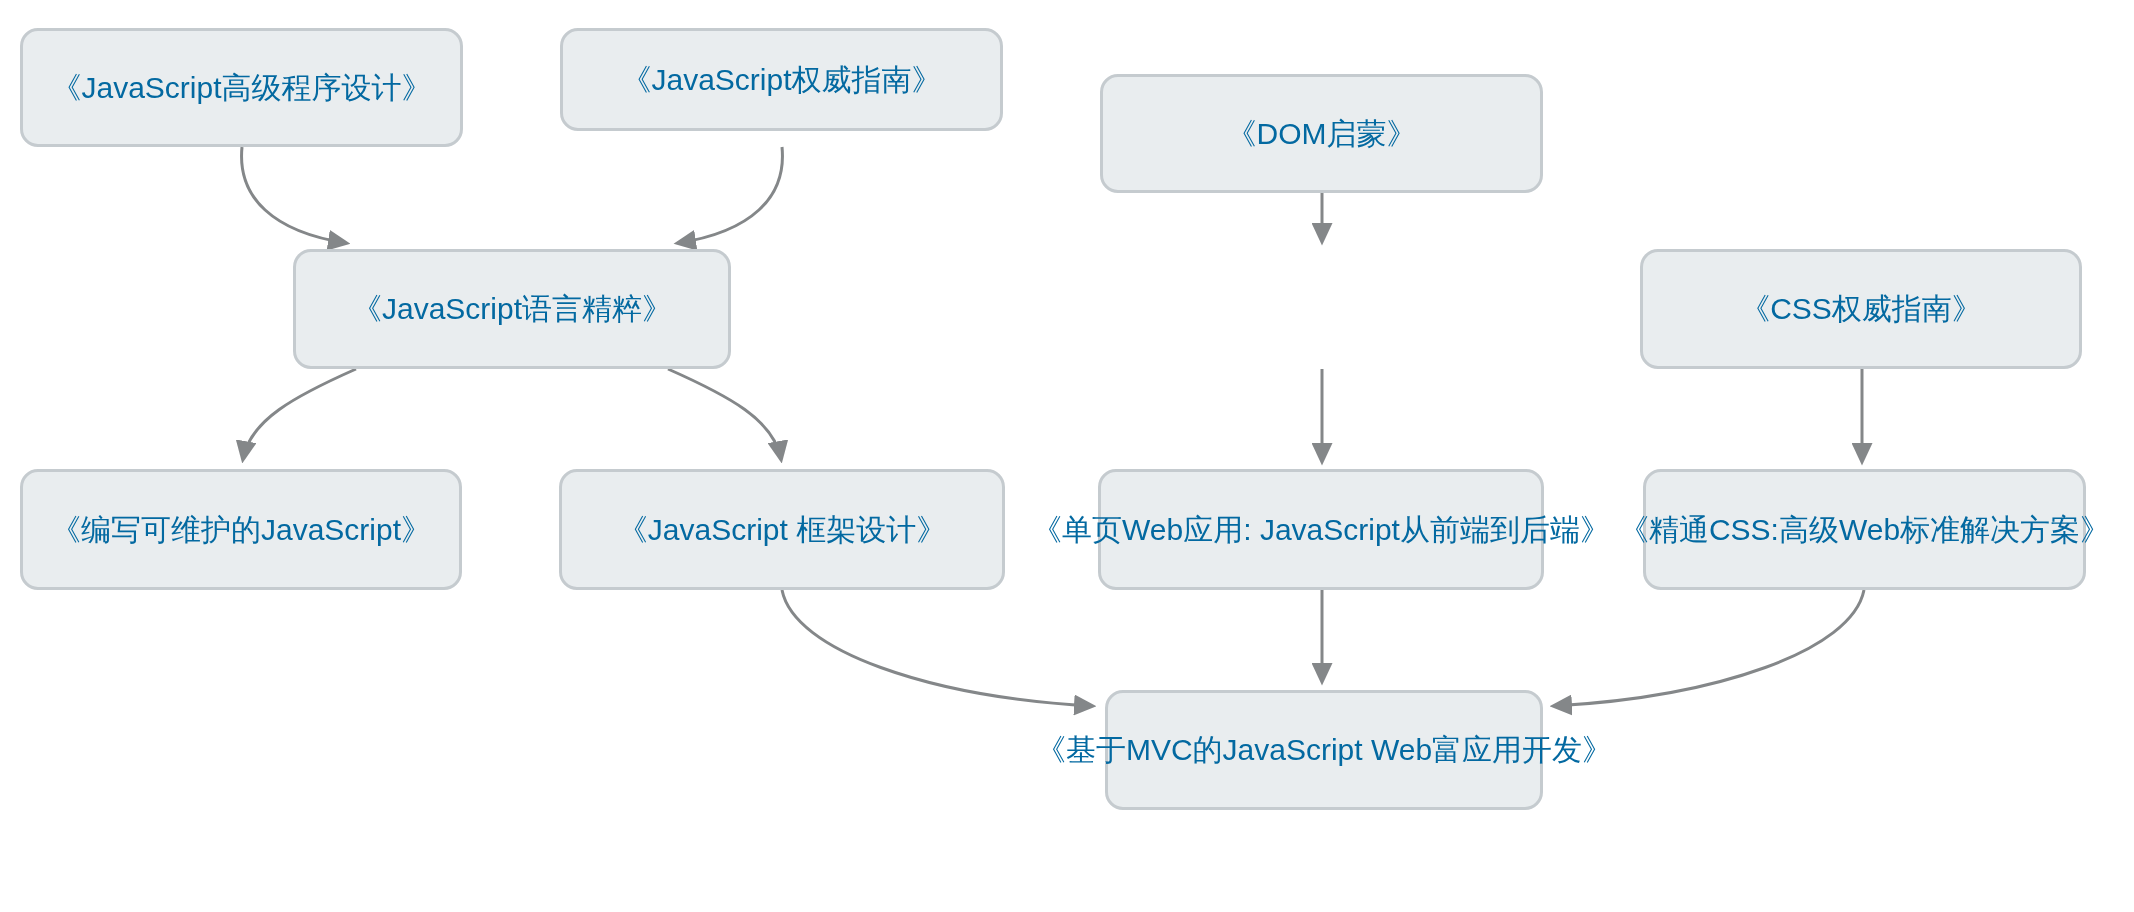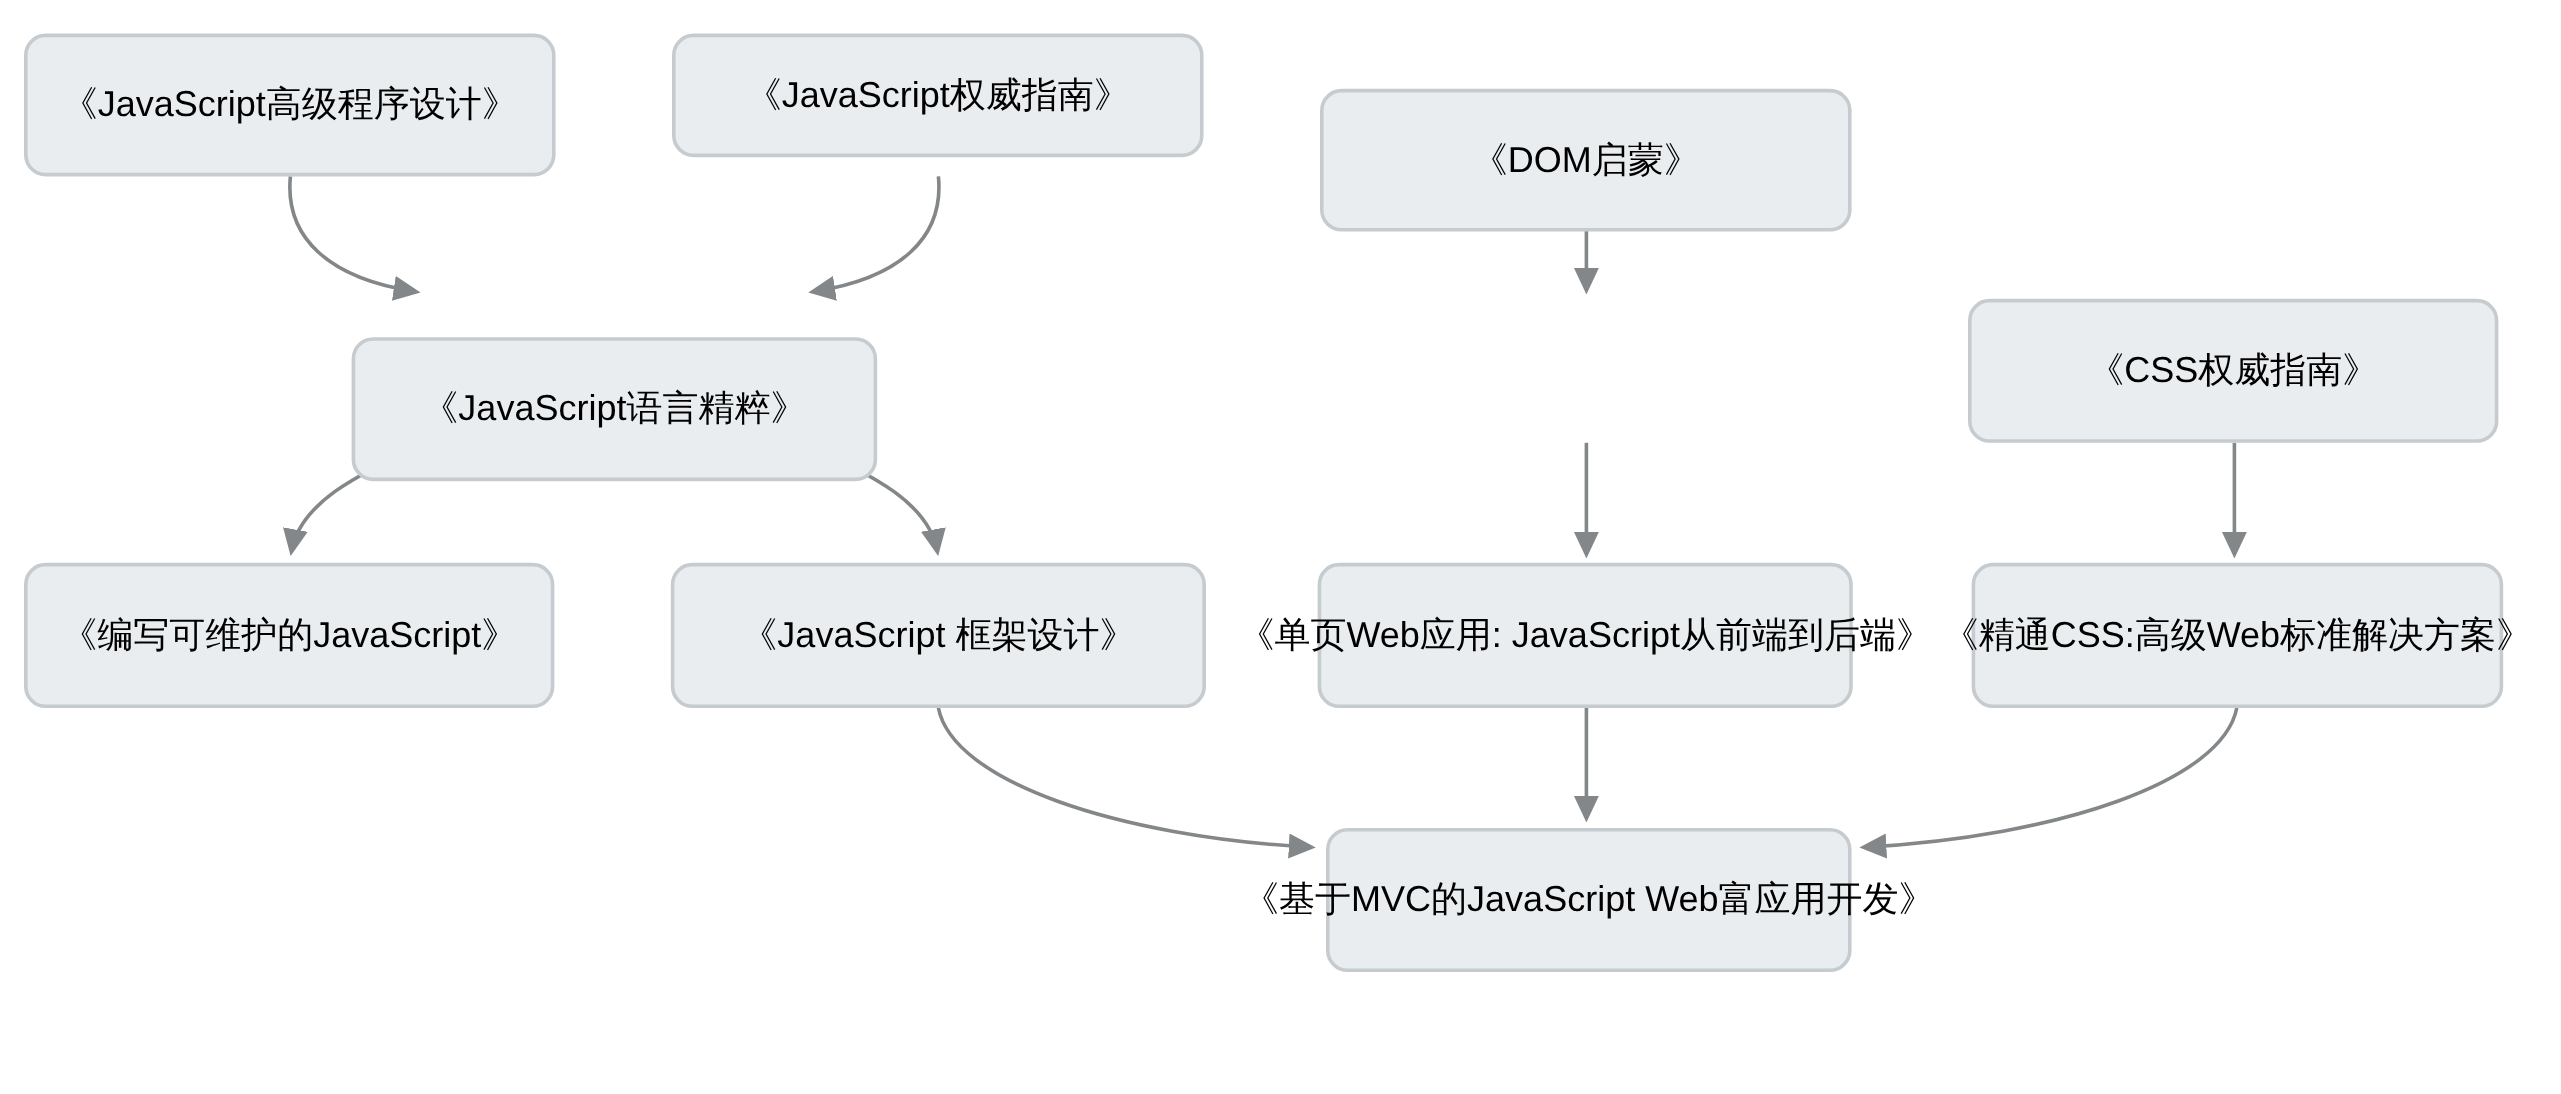--- a/index.html
+++ b/index.html
@@ -20,21 +20,21 @@
   .node {
     position: absolute;
     z-index: 2;
     box-sizing: border-box;
     display: flex;
     align-items: center;
     justify-content: center;
     background: #e9edef;
     border: 3px solid #c5cbcf;
     border-radius: 18px;
-    color: #000000;
+    color: #0369a1;
     font-size: 30px;
     line-height: 1.2;
     white-space: nowrap;
     overflow: visible;
   }
   .node .label { white-space: nowrap; }
   .edge { stroke: #848789; stroke-width: 3; fill: none; }
 </style>
 </head>
 <body>
@@ -64,21 +64,21 @@
   </div>
 
   <div class="node" style="left:560px;  top:28px;  width:443px; height:103px;">
     <span class="label">《JavaScript权威指南》</span>
   </div>
 
   <div class="node" style="left:1100px; top:28px;  width:443px; height:119px;margin-top:46px;">
     <span class="label">《DOM启蒙》</span>
   </div>
 
-  <div class="node" style="left:293px;  top:249px; width:438px; height:120px;margin-top:32px;">
+  <div class="node" style="left:293px;  top:249px; width:438px; height:120px;">
     <span class="label">《JavaScript语言精粹》</span>
   </div>
 
 
   <div class="node" style="left:1640px; top:249px; width:442px; height:120px;">
     <span class="label">《CSS权威指南》</span>
   </div>
 
   <div class="node" style="left:20px;   top:469px; width:442px; height:121px;">
     <span class="label">《编写可维护的JavaScript》</span>

